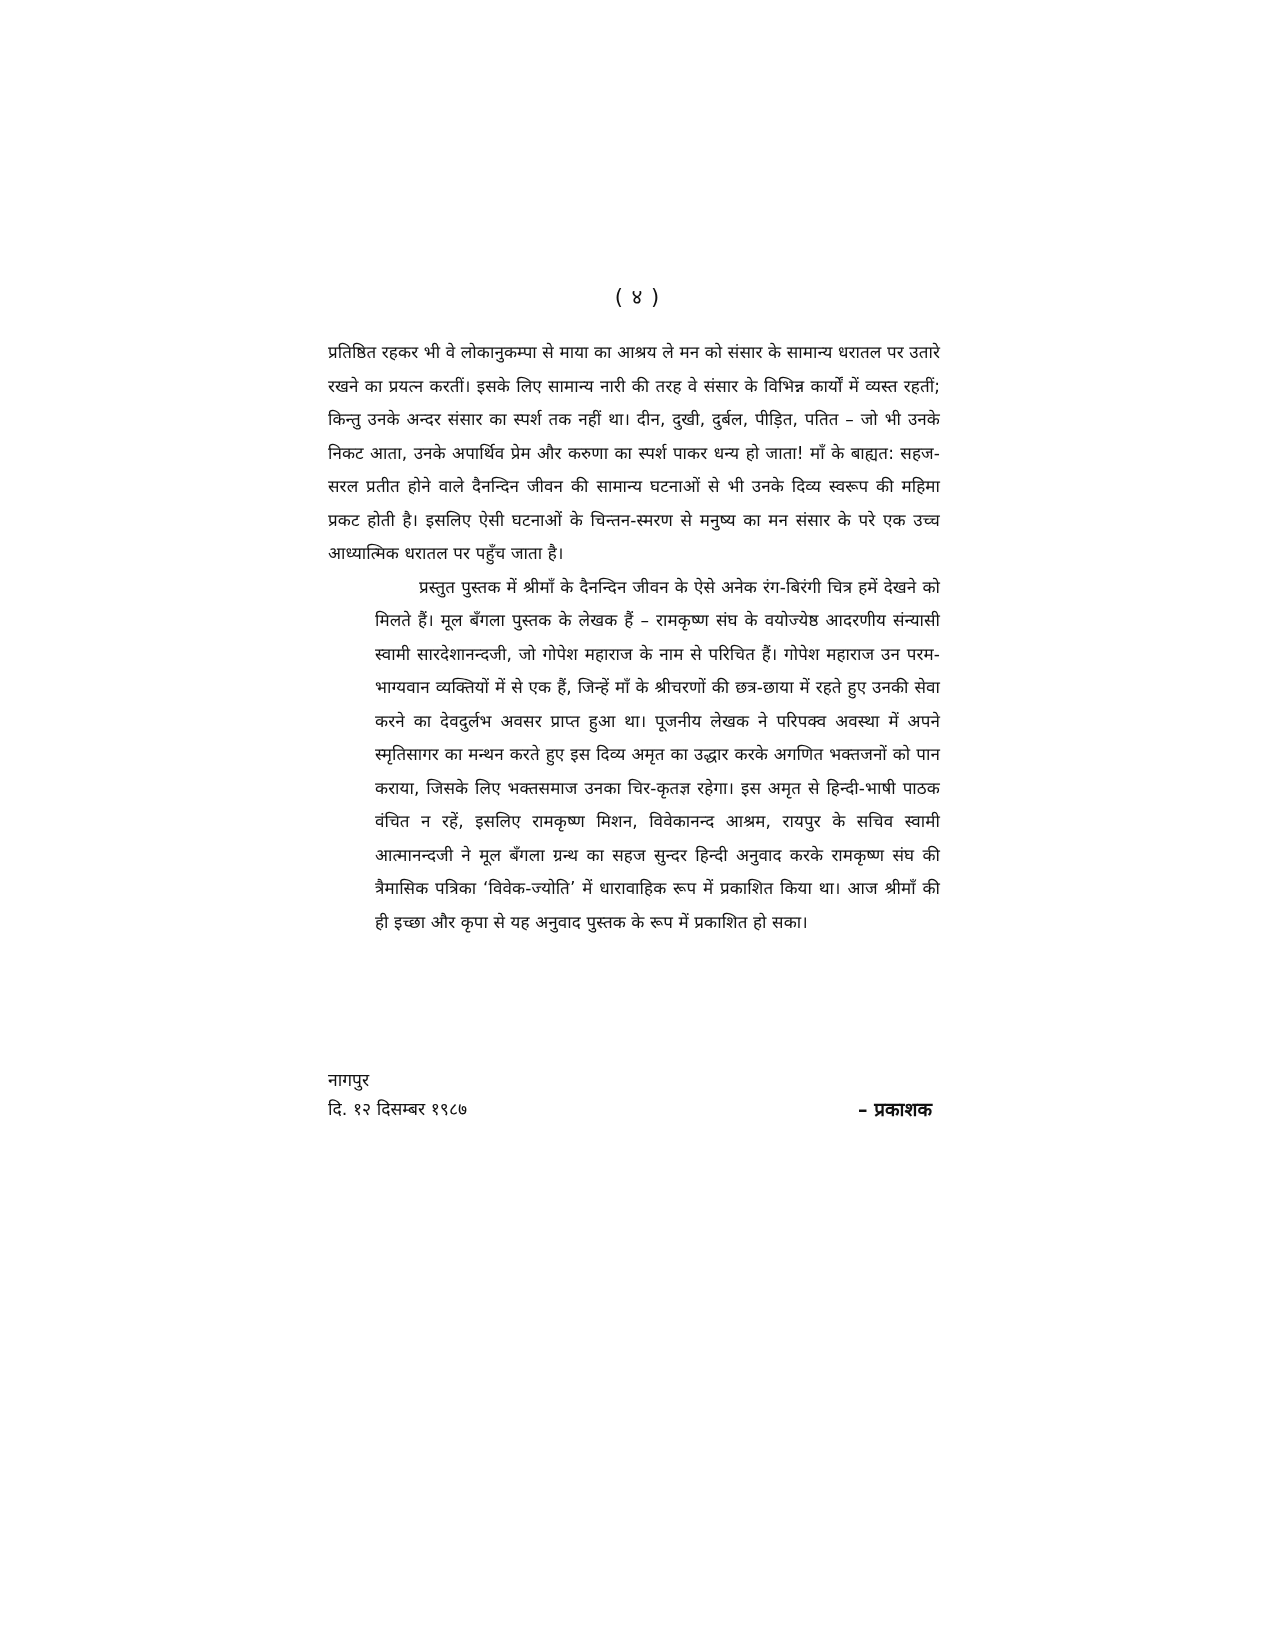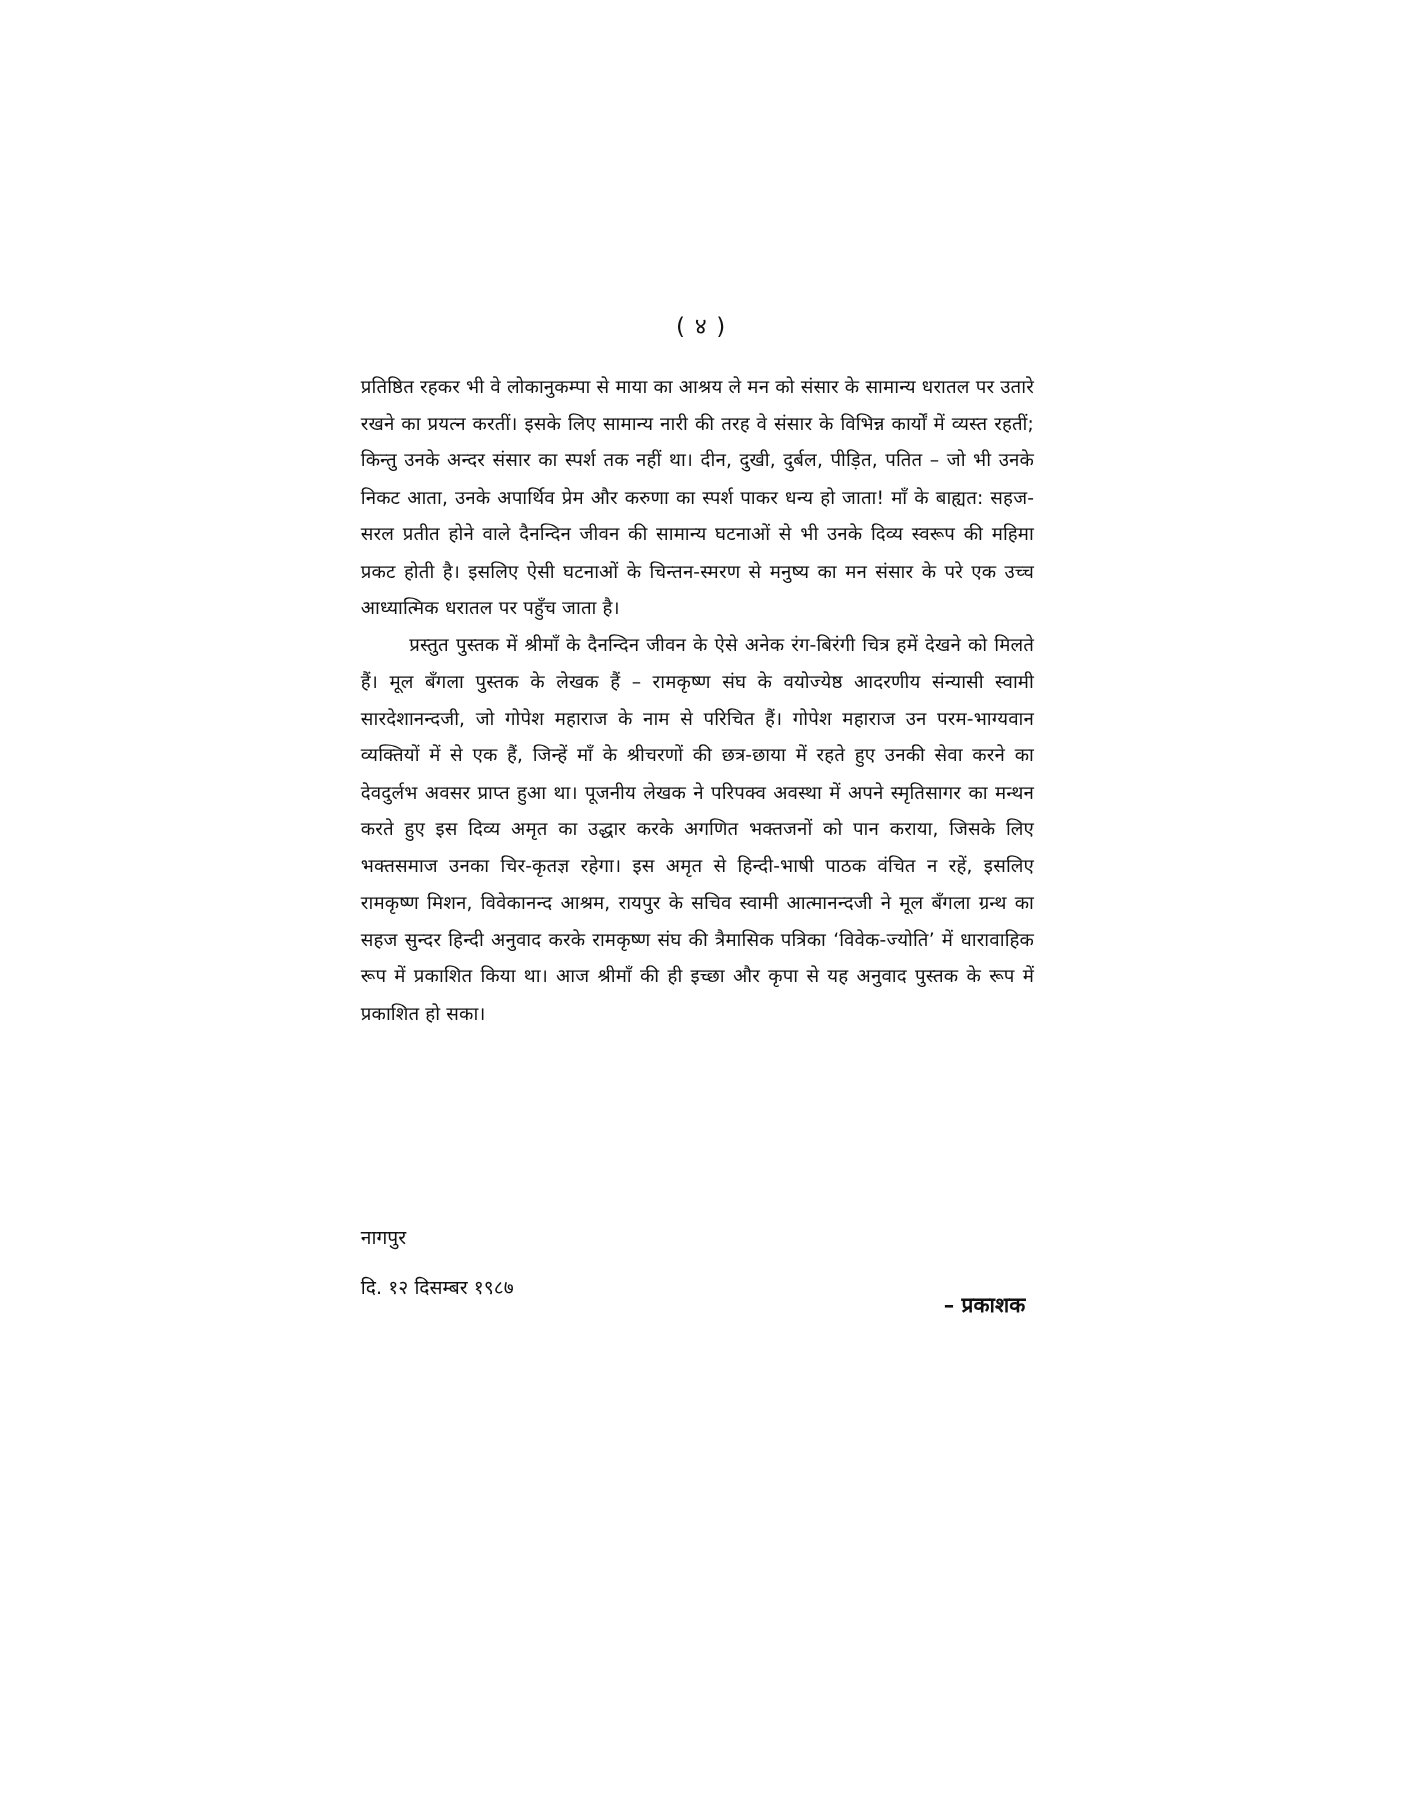--- a/index.html
+++ b/index.html
@@ -48,44 +48,44 @@
     font-size: 17px;
     line-height: 33.5px;
     color: #111;
     letter-spacing: 0.1px;
   }
   .para + .para {
     margin-top: 0px;
   }
   .indent {
     text-indent: 44px;
+    margin-left: 47px;
   }
   .colophon {
     position: absolute;
-    top: 1112px;
+    top: 1066px;
     left: 328px;
     width: 612px;
     font-family: "DejaVu Sans", sans-serif;
     font-size: 17.5px;
     line-height: 29px;
     color: #111;
   }
   .colophon .line {
     display: block;
   }
   .sign-row {
     display: flex;
     justify-content: space-between;
     align-items: center;
   }
   .sign-row .signer {
     font-weight: bold;
     font-size: 19px;
     padding-right: 8px;
-    margin-top: 32px;
   }
 </style>
 </head>
 <body>
 
 <div class="page">
 
   <div class="page-number">( ४ )</div>
 
   <div class="content">

